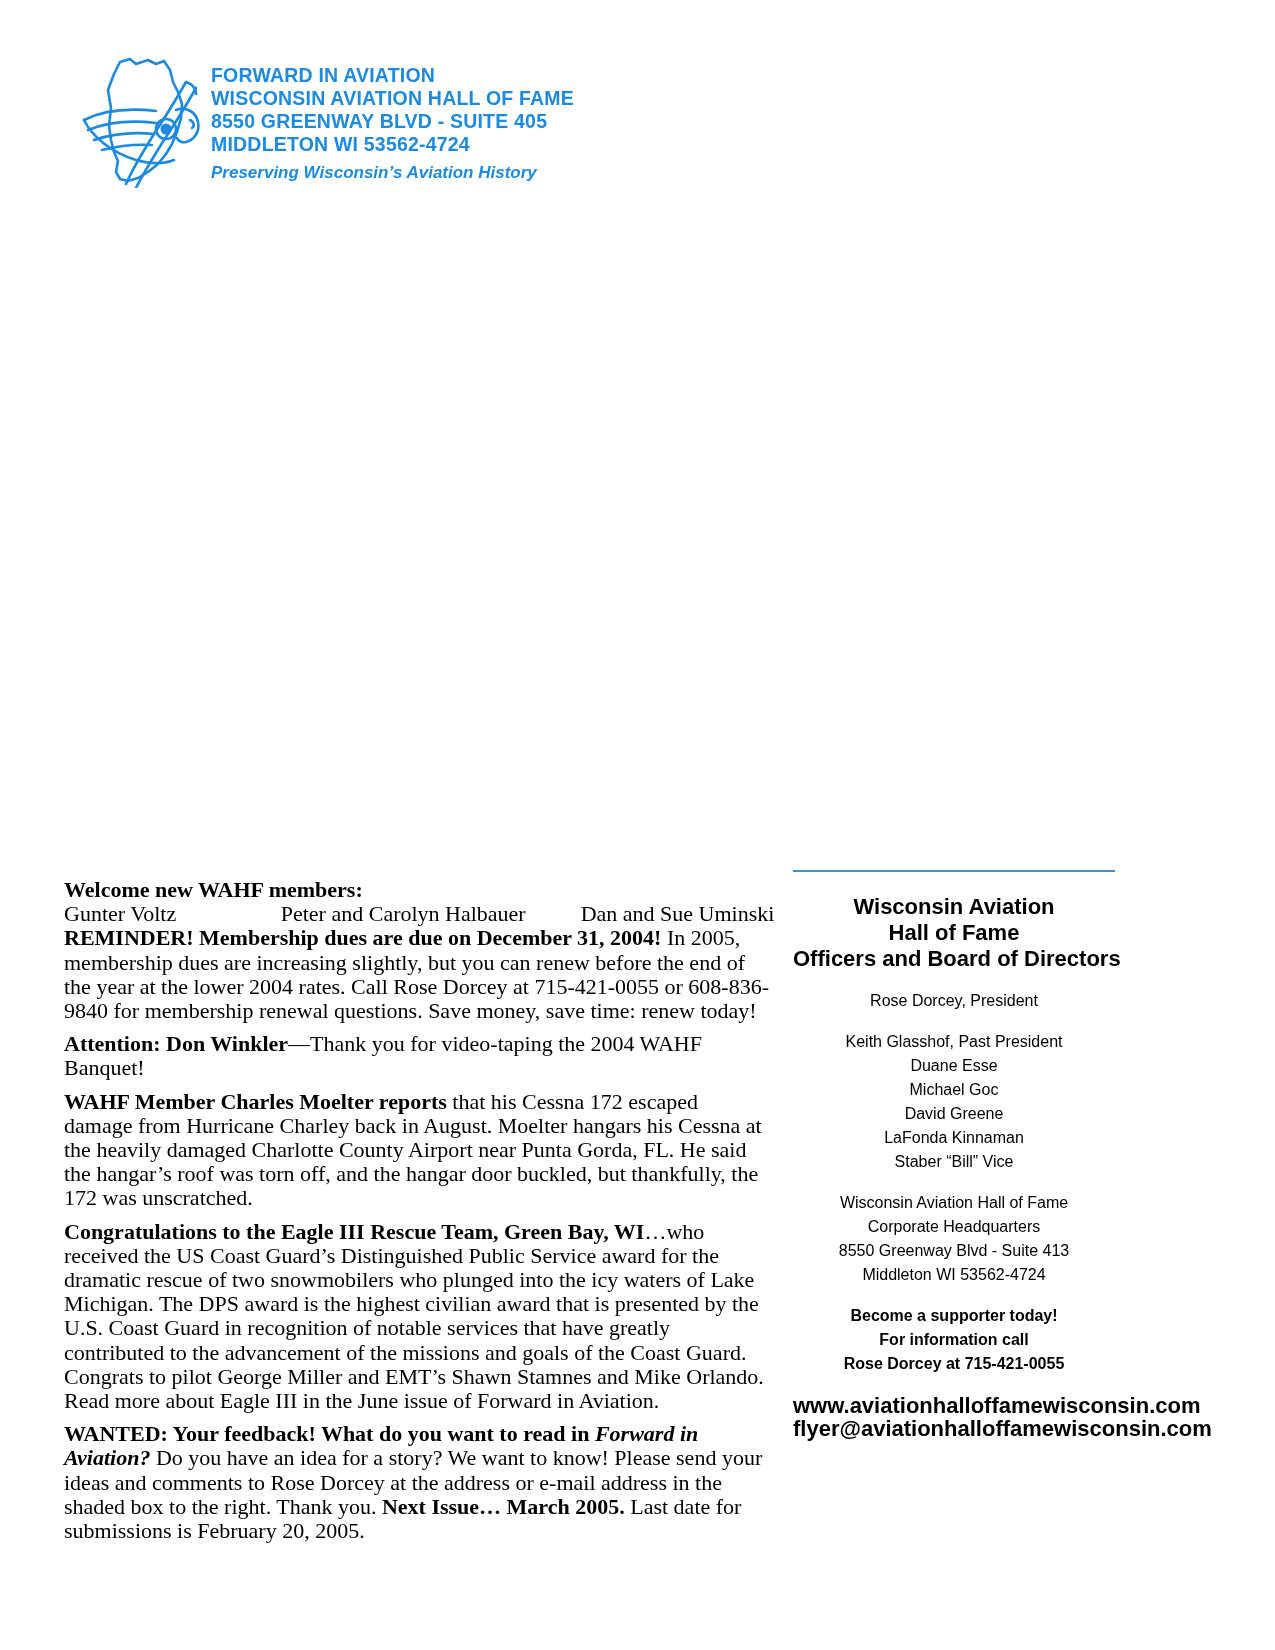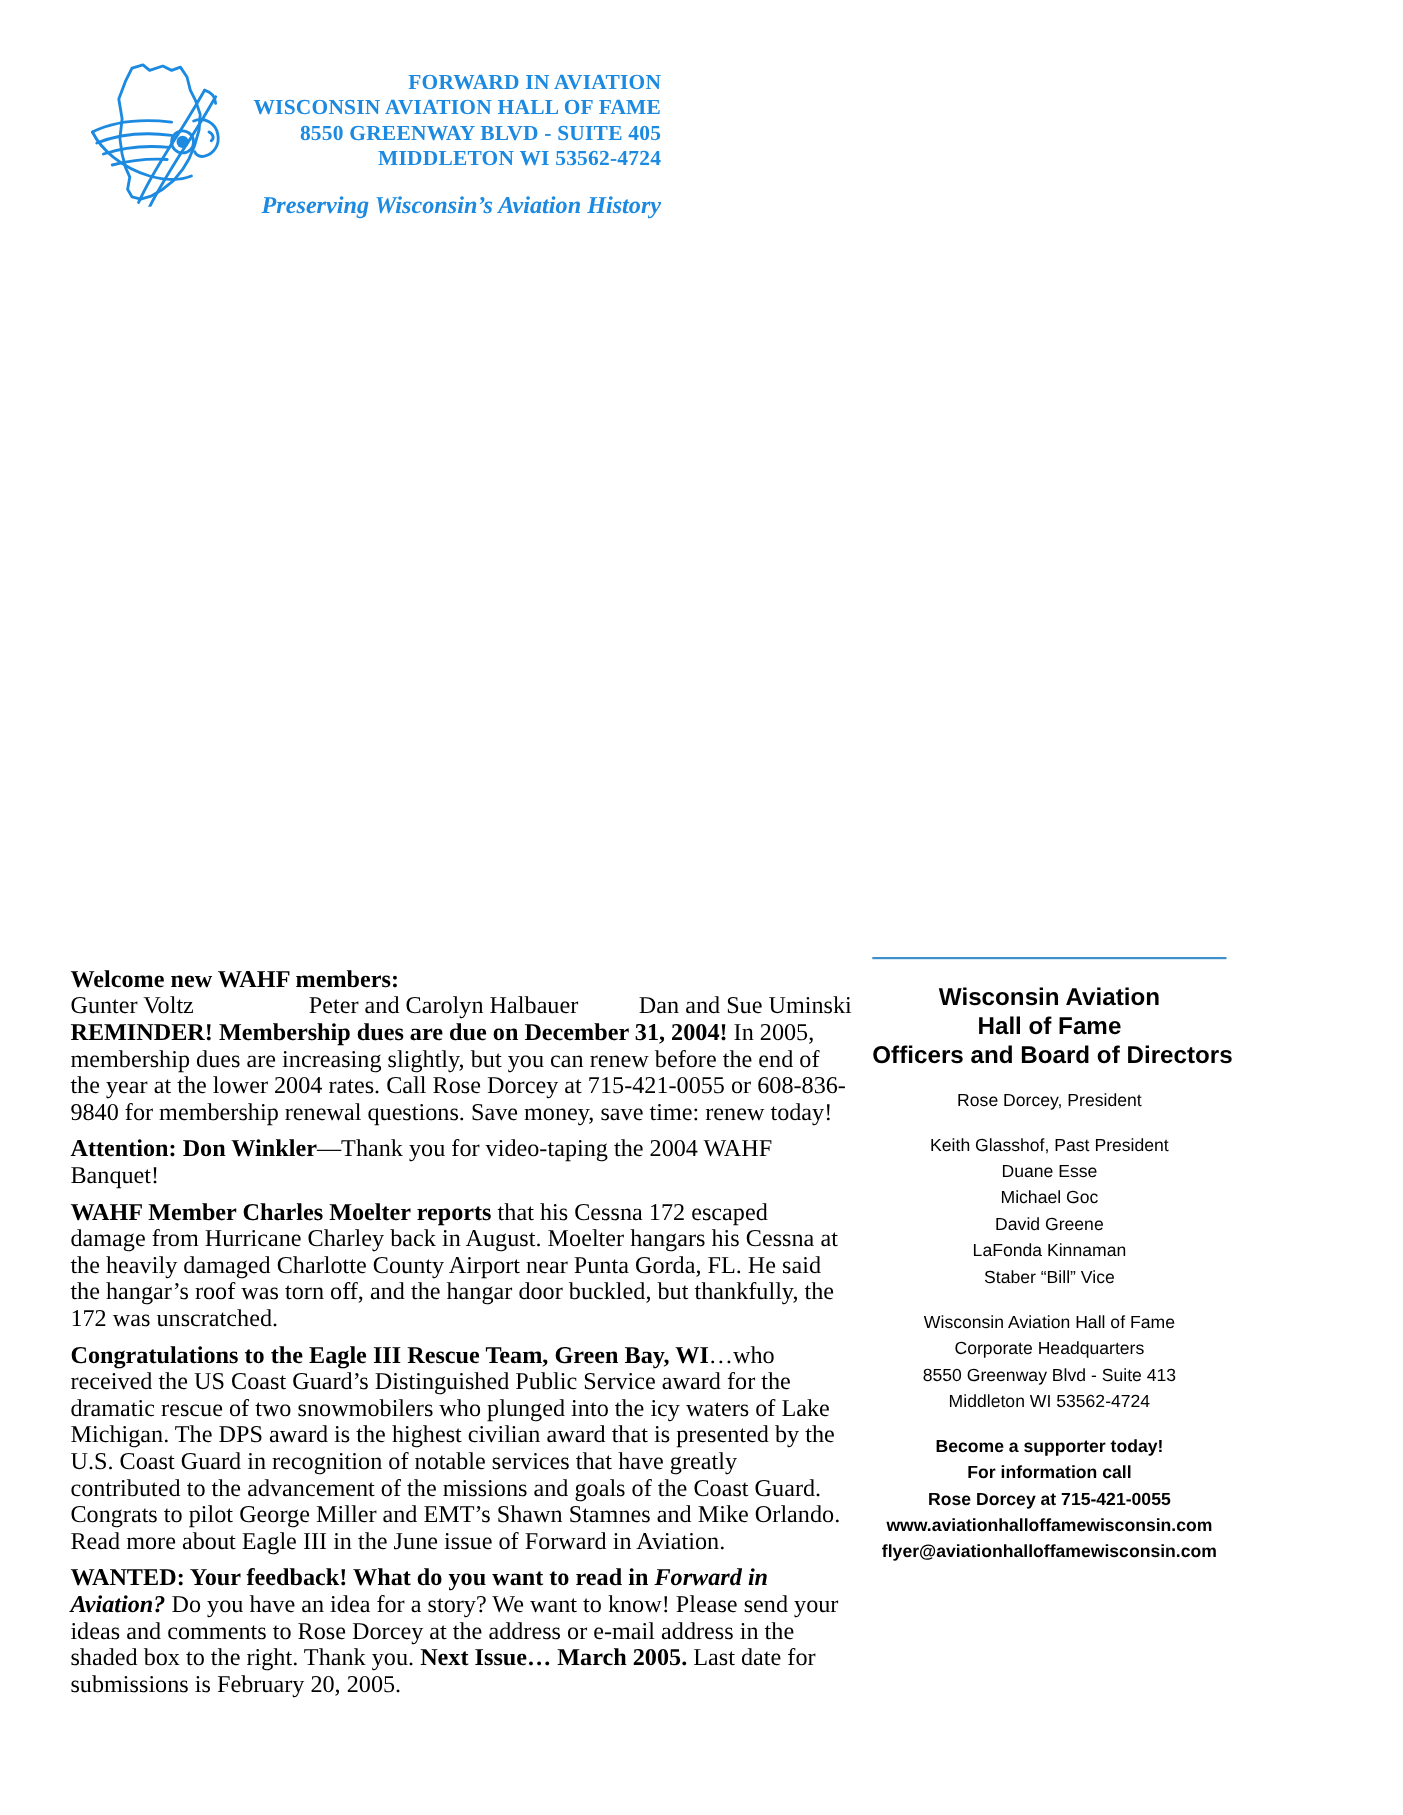--- a/index.html
+++ b/index.html
@@ -30,36 +30,36 @@
     left: 0;
     top: 0;
     width: 130px;
     height: 140px;
   }
   #masthead-text {
     position: absolute;
     left: 133px;
     top: 16px;
     width: 390px;
-    text-align: right;
-    font-family: Liberation Serif, serif;
+    text-align: left;
+    font-family: Liberation Sans, sans-serif;
     color: #1c8ae0;
   }
   .mast-line {
     font-weight: bold;
     font-size: 19.5px;
     letter-spacing: 0.2px;
     line-height: 23px;
     white-space: nowrap;
   }
   #mast-tagline {
-    margin-top: 21px;
+    margin-top: 7px;
     font-style: italic;
     font-weight: bold;
-    font-size: 22px;
+    font-size: 17px;
     line-height: 20px;
     white-space: nowrap;
   }
 
   
   #content {
     position: absolute;
     left: 0;
     top: 862px;
     width: 1275px;
@@ -113,21 +113,22 @@
     line-height: 24px;
   }
   #sidebar .sb-block.bold {
     font-weight: bold;
   }
   #sidebar .sb-line {
     display: block;
     white-space: nowrap;
   }
   #sidebar .sb-contact {
-    font-size: 16px;
+    margin-top: 18px;
+    font-size: 22px;
     line-height: 23px;
     font-weight: bold;
   }
 </style>
 </head>
 <body>
 
 <div id="masthead">
 
   <div id="logo-mark">

